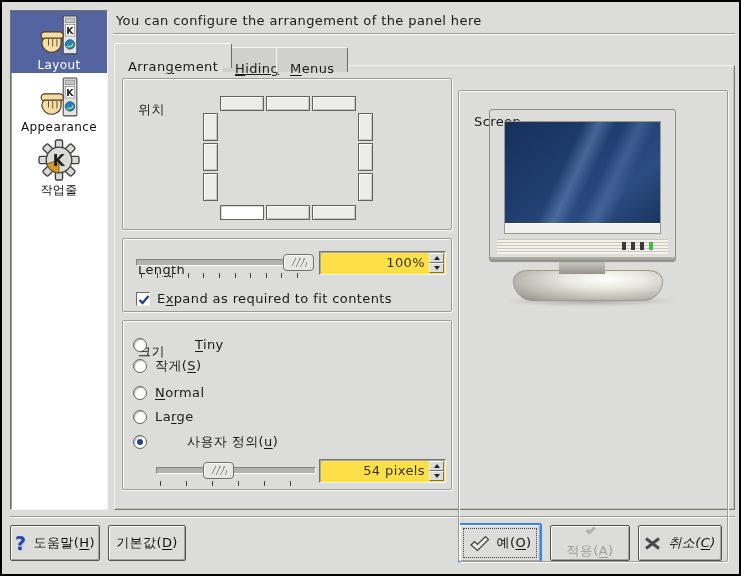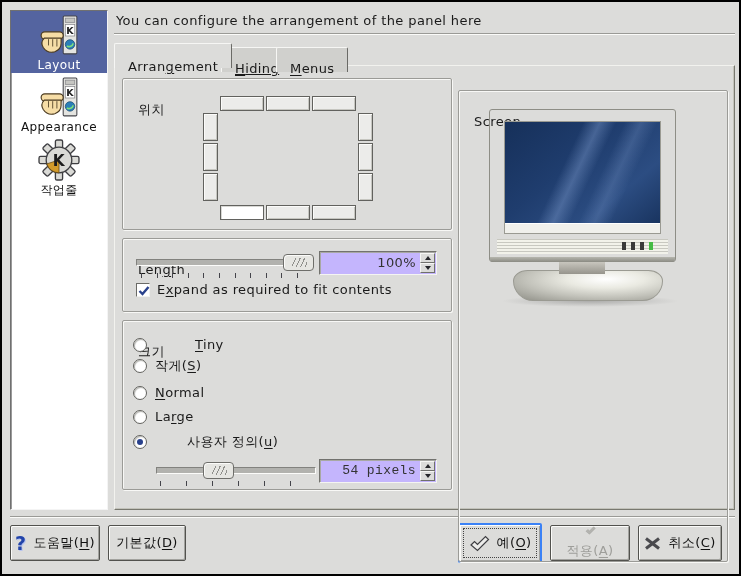--- a/index.html
+++ b/index.html
@@ -90,21 +90,21 @@
     box-shadow:inset 1px 1px 0 #fbfbf9; cursor:grab;
   }
   .handle::after {
     content:""; position:absolute; left:8px; top:3px; width:15px; height:9px;
     background:repeating-linear-gradient(115deg, transparent 0 3px, #90908c 3px 4px);
   }
   .ticks { position:absolute; height:5px; }
 
   
   .spin {
-    position:absolute; width:118px; height:24px; background:#c4b5fd;
+    position:absolute; width:127px; height:24px; background:#fde047;
     border:1px solid #72726e; border-bottom-color:#f4f4f2; border-right-color:#f4f4f2;
     box-shadow:inset 1px 1px 0 #a8a8a4;
   }
   .spin .spin-val {
     position:absolute; left:4px; right:20px; top:0; bottom:0;
     text-align:right; line-height:22px; color:#333;
   }
   .spin .spin-btns { position:absolute; right:1px; top:1px; width:15px; height:20px; }
   .spin .spin-btn {
     width:15px; height:10px; background:#dcdcda;
@@ -307,21 +307,21 @@
       <span class="spin-val">100%</span>
       <div class="spin-btns">
         <div class="spin-btn">
             <span class="tri-up"></span>
           </div>
         <div class="spin-btn">
             <span class="tri-dn"></span>
           </div>
       </div>
     </div>
-    <div class="check-row" style="left:13px; top:43px;">
+    <div class="check-row" style="left:13px; top:52px;">
       <span class="checkbox selected">
         <svg width="14" height="14" viewBox="0 0 14 14">
             <polyline points="2.5,7 5.5,10 11.5,3" fill="none" stroke="#29418c" stroke-width="2.4"></polyline>
           </svg>
       </span>
       <span>
         <span>E</span><span class="accel">x</span><span>pand as required to fit contents</span>
       </span>
     </div>
   </div>
@@ -346,21 +346,21 @@
       <span><span>La</span><span class="accel">r</span><span>ge</span></span>
     </div>
     <div class="radio-row" style="left:10px; top:112px;gap:40px;">
       <span class="radio selected"></span>
       <span><span>사용자 정의(</span><span class="accel">u</span><span>)</span></span>
     </div>
 
     <div class="groove" style="left:33px; top:146px; width:160px;"></div>
     <div class="handle" style="left:80px; top:141px;"></div>
     <div class="ticks" style="left:37px; top:160px; width:156px; background:repeating-linear-gradient(to right,#44444a 0 1px,transparent 1px 26px);"></div>
-    <div class="spin" style="left:196px; top:138px;font-family:Liberation Mono, monospace;">
+    <div class="spin" style="left:196px; top:138px;">
       <span class="spin-val">54 pixels</span>
       <div class="spin-btns">
         <div class="spin-btn">
             <span class="tri-up"></span>
           </div>
         <div class="spin-btn">
             <span class="tri-dn"></span>
           </div>
       </div>
     </div>
@@ -402,21 +402,21 @@
         <use href="#icon-check" fill="#ececea" stroke="#3e3e42" stroke-width="1.2"></use>
       </svg>
     <span><span>예(</span><span class="accel">O</span><span>)</span></span>
   </div>
   <div class="btn disabled" style="left:548px; top:523px; width:80px;">
     <svg width="21" height="17" viewBox="0 0 21 17">
         <use href="#icon-check" fill="#b4b4b0" stroke="#a0a09c" stroke-width="1"></use>
       </svg>
     <span><span>적용(</span><span class="accel">A</span><span>)</span></span>
   </div>
-  <div class="btn" style="left:636px; top:523px; width:84px;">
+  <div class="btn" style="left:636px; top:523px; width:84px;font-style:italic;">
     <svg width="17" height="15" viewBox="0 0 17 15">
       <line x1="2" y1="2.5" x2="15" y2="12.5" stroke="#4a4a4e" stroke-width="3"></line>
       <line x1="15" y1="2.5" x2="2" y2="12.5" stroke="#4a4a4e" stroke-width="3"></line>
     </svg>
     <span><span>취소(</span><span class="accel">C</span><span>)</span></span>
   </div>
 
 </div>
 
 </body></html>

